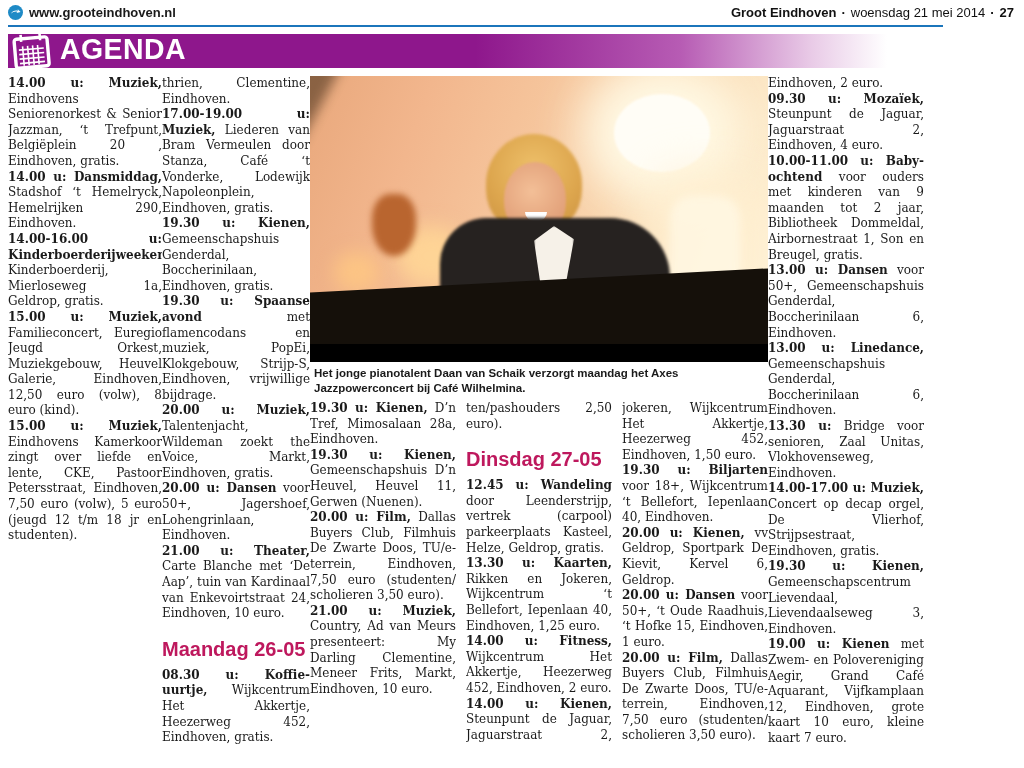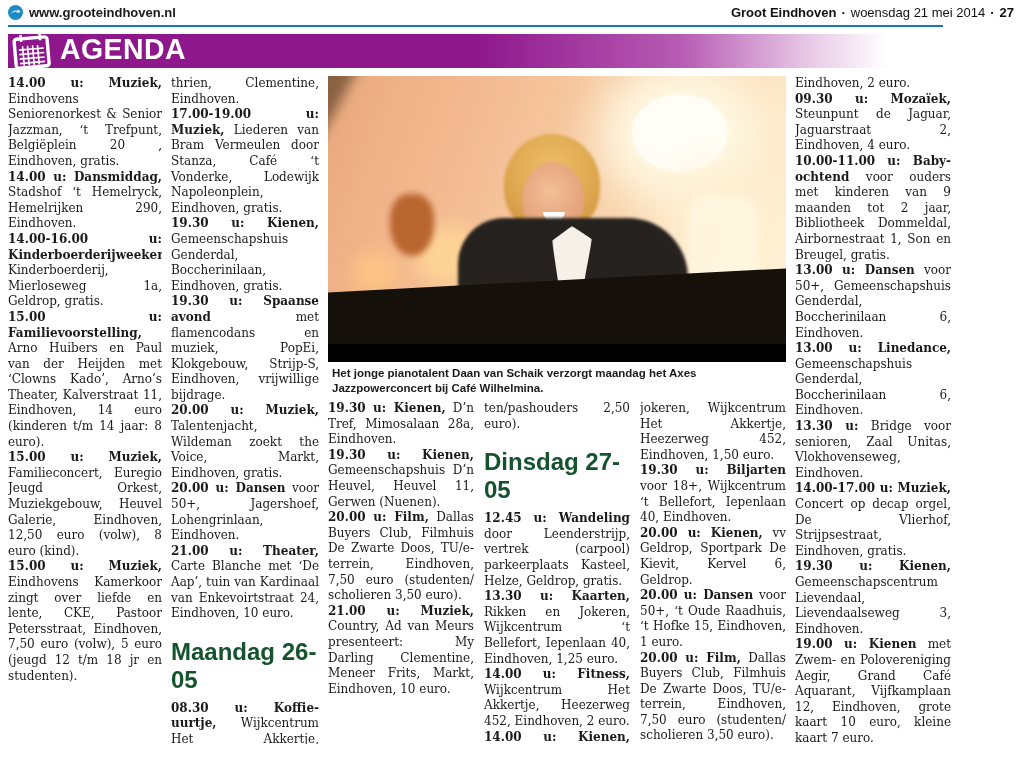--- a/index.html
+++ b/index.html
@@ -15,30 +15,30 @@
   .sep{padding:0 5px;font-weight:bold;}
   .rule{height:2px;background:#1b75bb;margin:0 81px 0 8px;}
   
   .banner{position:relative;height:34px;margin:7px 81px 8px 8px;
           background:linear-gradient(90deg,#8e178c 0%,#8e178c 50%,#b75cb4 72%,#e9cbe7 86%,#ffffff 94%);}
   .cal-icon{position:absolute;left:2px;top:-5px;width:44px;height:44px;}
   .banner h1{position:absolute;left:52px;top:-1px;margin:0;color:#fff;
              font-family:"Liberation Sans",sans-serif;font-weight:bold;font-size:29px;
              letter-spacing:.5px;transform:scaleX(.98);transform-origin:left;}
   
-  .content{display:flex;gap:9px;padding:0 8px;height:668px;}
+  .content{display:flex;gap:0;padding:0 8px;height:668px;}
   .col{overflow:hidden;}
   .c1{width:154px;}.c2{width:148px;}.c6{width:156px;}
   .middle{width:458px;display:flex;flex-direction:column;}
   .middle-cols{display:flex;gap:10px;flex:1;overflow:hidden;}
   .c3,.c4,.c5{width:146px;overflow:hidden;}
   .entry{margin:0;font-size:12px;line-height:15.6px;text-align:justify;text-align-last:left;}
   .entry b{font-weight:bold;}
   .day-heading{margin:16px 0 7px;font-family:"Liberation Sans",sans-serif;font-weight:bold;
-               font-size:24px;color:#14532d;letter-spacing:0;}
+               font-size:20px;color:#be185d;letter-spacing:0;}
   .col > .day-heading:first-child{margin-top:10px;}
   
   .photo{position:relative;width:458px;height:286px;overflow:hidden;margin:2px 0 0;
          background:linear-gradient(110deg,#e9a87c 0%,#f2b68d 22%,#f6c69d 45%,#fadbb4 68%,#fdeccd 88%,#fff6e2 100%);}
   .photo div{position:absolute;}
   .ph-diag{left:-60px;top:-40px;width:36px;height:260px;background:rgba(60,40,20,.55);
            transform:rotate(28deg);filter:blur(6px);}
   .ph-lampshade{right:58px;top:18px;width:96px;height:78px;border-radius:50%;background:#fffdf6;
                 box-shadow:0 0 46px 34px rgba(255,250,230,.95);filter:blur(1px);}
   .ph-lamp2{right:28px;top:120px;width:70px;height:110px;border-radius:22px;background:rgba(255,248,228,.85);
@@ -107,21 +107,20 @@
       </svg>
     </span>
     <h1>AGENDA</h1>
   </div>
 
   <main class="content">
     <div class="col c1">
         <p class="entry"><b>14.00 u: Muziek,</b> Eindhovens Seniorenorkest &amp; Senior Jazzman, ‘t Trefpunt, Belgiëplein 20 , Eindhoven, gratis.</p>
         <p class="entry"><b>14.00 u: Dansmiddag,</b> Stadshof ‘t Hemelryck, Hemelrijken 290, Eindhoven.</p>
         <p class="entry"><b>14.00-16.00 u: Kinderboerderijweekend,</b> Kinderboerderij, Mierloseweg 1a, Geldrop, gratis.</p>
-        <p class="entry"><b>15.00 u: Familievoorstelling,</b> Arno Huibers en Paul van der Heijden met ‘Clowns Kado’, Arno’s Theater, Kalverstraat 11, Eindhoven, 14 euro (kinderen t/m 14 jaar: 8 euro).</p>
         <p class="entry"><b>15.00 u: Muziek,</b> Familieconcert, Euregio Jeugd Orkest, Muziekgebouw, Heuvel Galerie, Eindhoven, 12,50 euro (volw), 8 euro (kind).</p>
         <p class="entry"><b>15.00 u: Muziek,</b> Eindhovens Kamerkoor zingt over liefde en lente, CKE, Pastoor Petersstraat, Eindhoven, 7,50 euro (volw), 5 euro (jeugd 12 t/m 18 jr en studenten).</p>
       </div>
     <div class="col c2">
         <p class="entry">thrien, Clementine, Eindhoven.</p>
         <p class="entry"><b>17.00-19.00 u: Muziek,</b> Liederen van Bram Vermeulen door Stanza, Café ‘t Vonderke, Lodewijk Napoleonplein, Eindhoven, gratis.</p>
         <p class="entry"><b>19.30 u: Kienen,</b> Gemeenschapshuis Genderdal, Boccherinilaan, Eindhoven, gratis.</p>
         <p class="entry"><b>19.30 u: Spaanse avond</b> met flamencodans en muziek, PopEi, Klokgebouw, Strijp-S, Eindhoven, vrijwillige bijdrage.</p>
         <p class="entry"><b>20.00 u: Muziek,</b> Talentenjacht, Wildeman zoekt the Voice, Markt, Eindhoven, gratis.</p>
         <p class="entry"><b>20.00 u: Dansen</b> voor 50+, Jagershoef, Lohengrinlaan, Eindhoven.</p>

